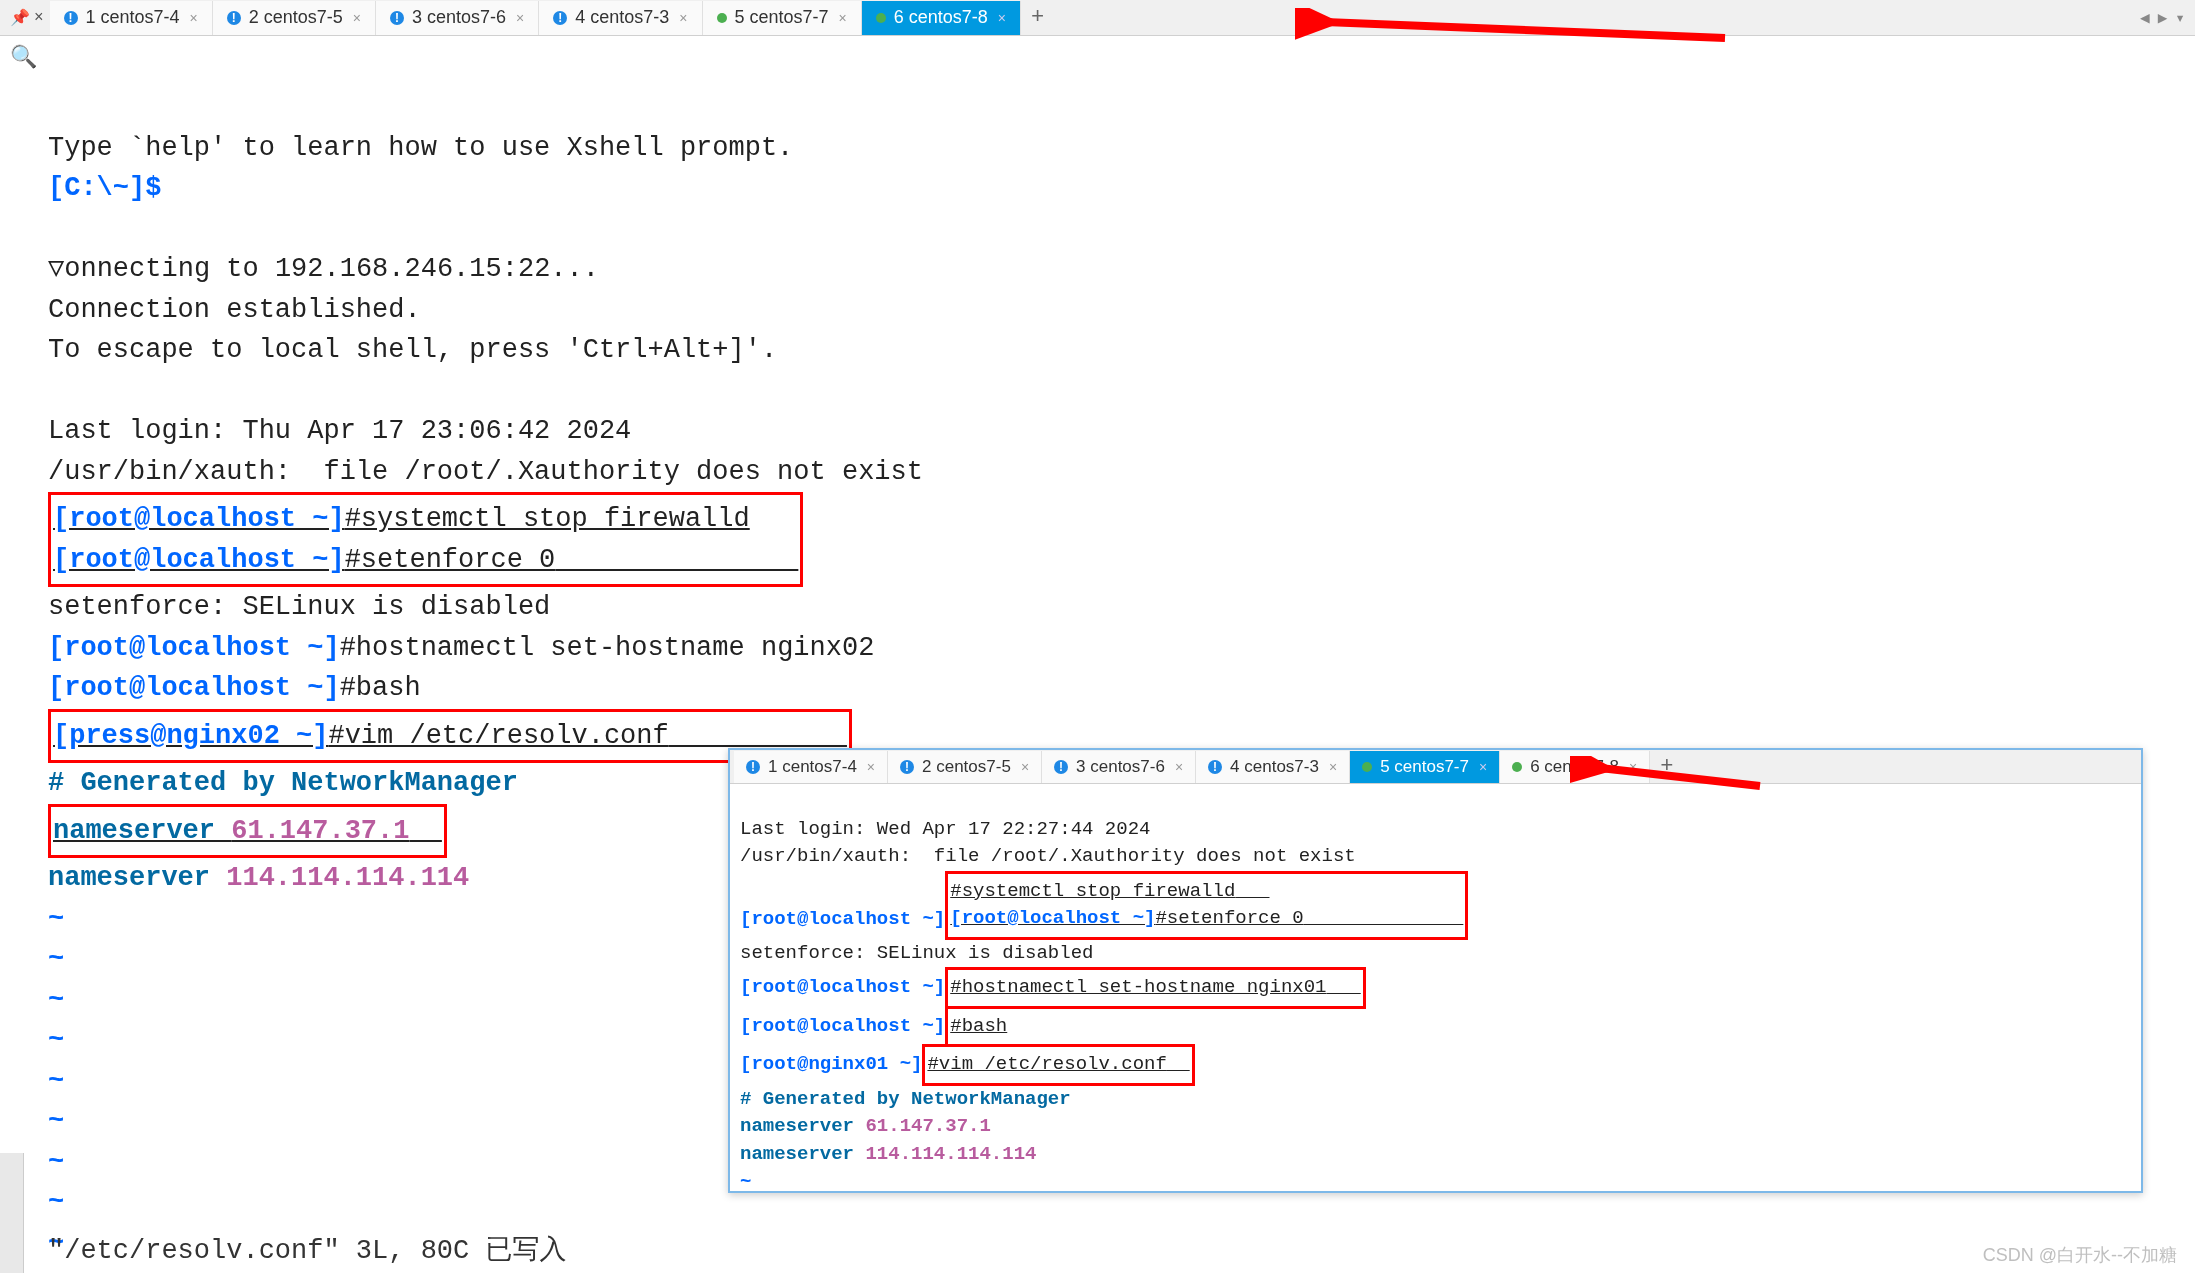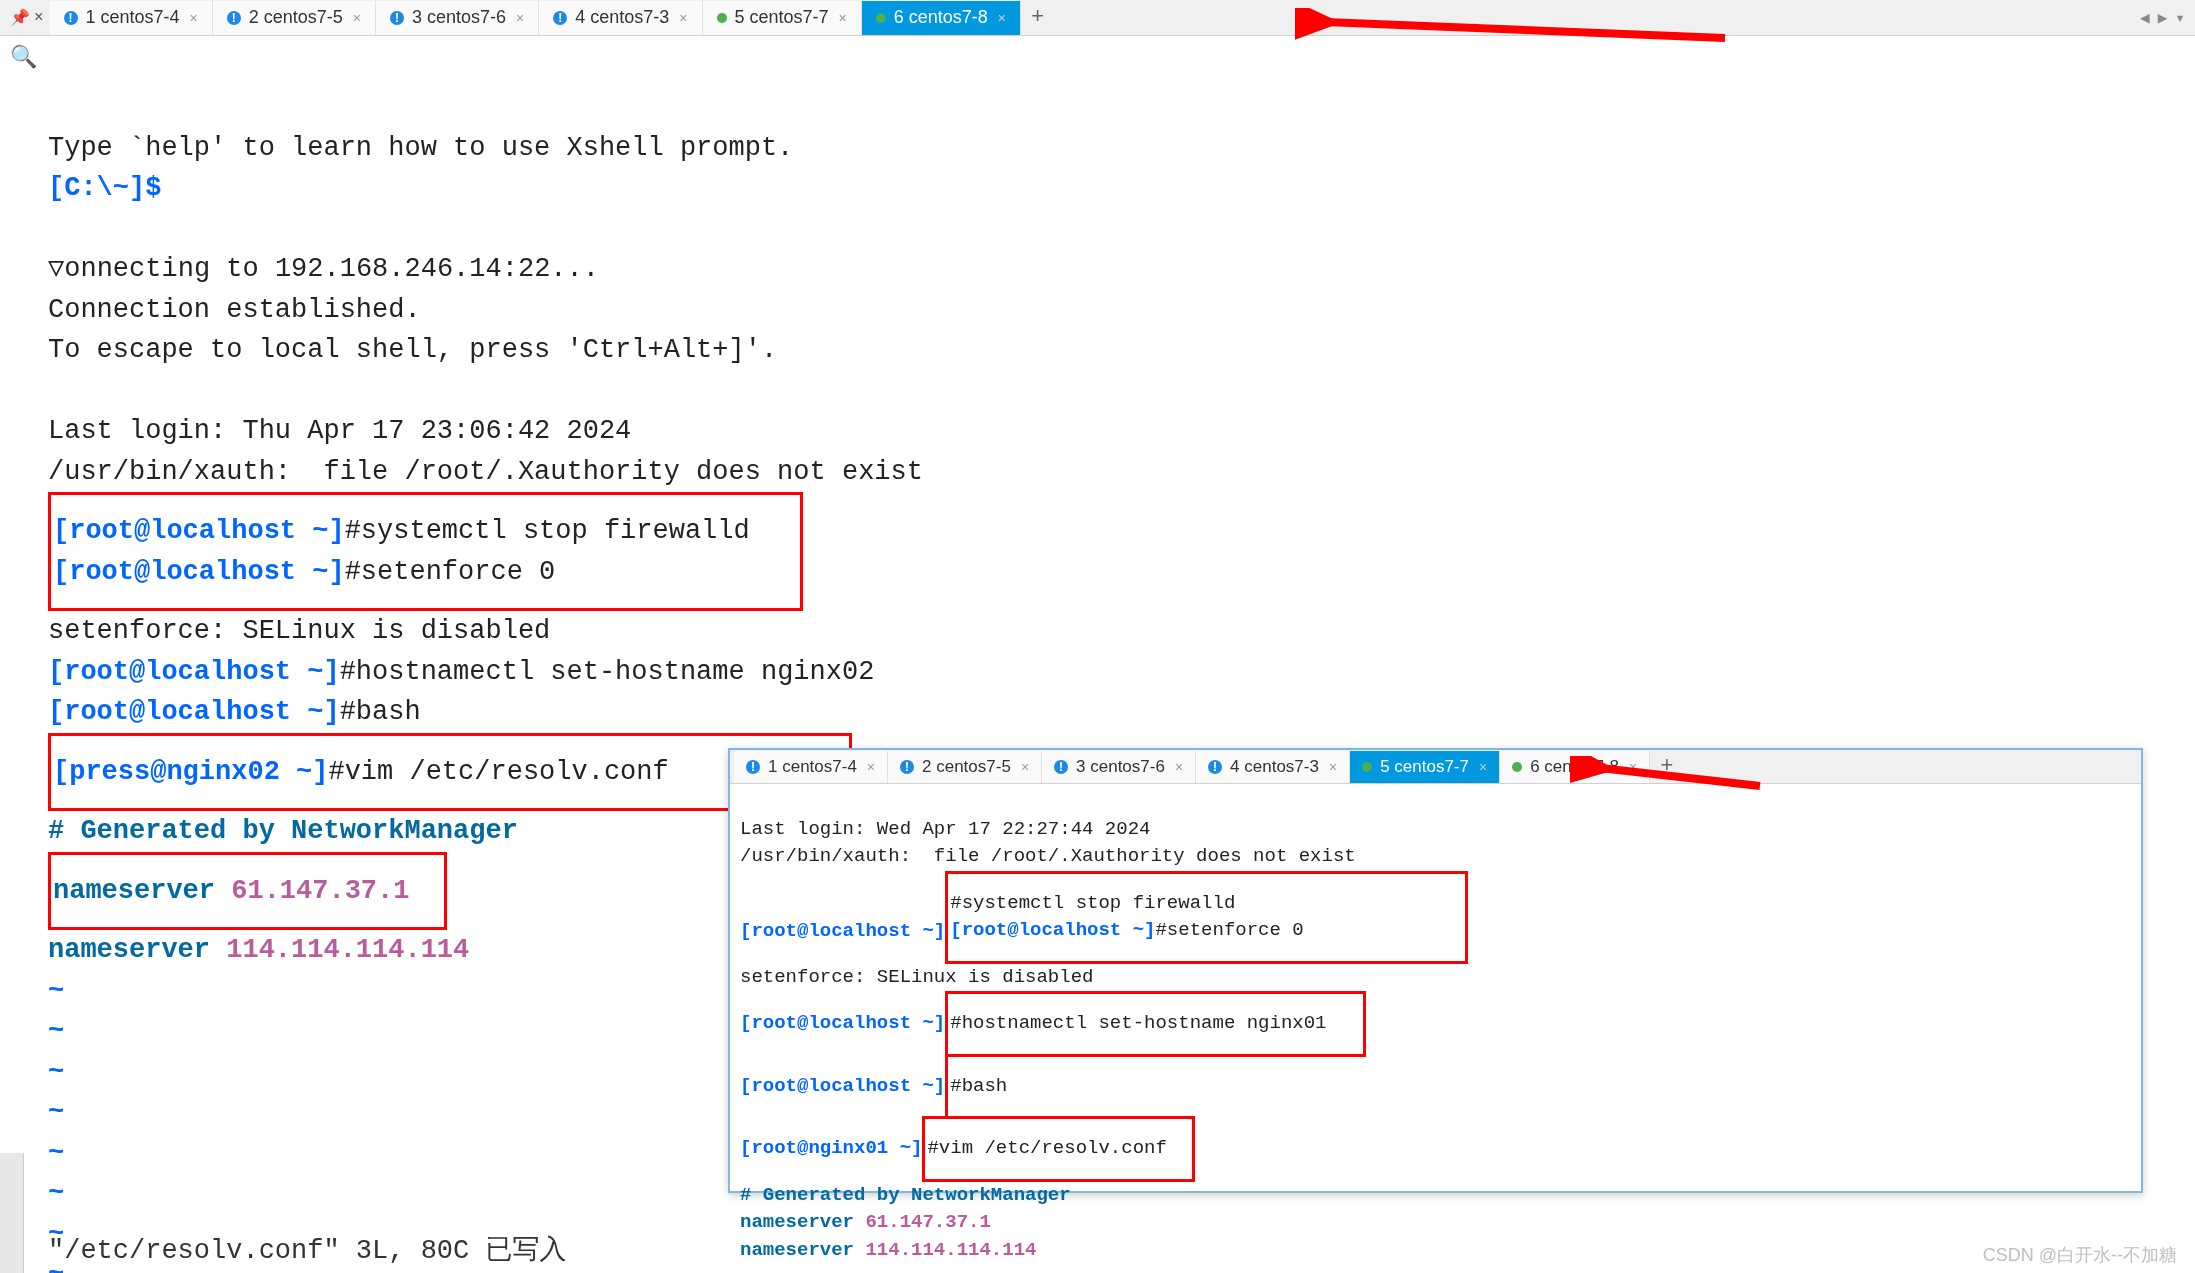--- a/index.html
+++ b/index.html
@@ -104,21 +104,22 @@
   white-space: pre;
   color: #222;
 }
 .term-prompt-blue { color: #0066ff; font-weight: bold; }
 .term-cyan { color: #0369a1; font-weight: bold; }
 .term-magenta { color: #b85c9e; font-weight: bold; margin-top: 20px; }
 .term-empty-blue { color: #0066ff; font-weight: bold; }
 .redbox {
   border: 3px solid #ff0000;
   display: inline-block;
-  padding: 16px 2px;
+  padding: 4px 2px;
+  text-decoration: underline;
 }
 .arrow {
   position: absolute;
   pointer-events: none;
 }
 .arrow svg { display: block; }
 .overlay-window {
   position: absolute;
   left: 728px;
   top: 748px;
@@ -213,21 +214,21 @@
 </div>
 
 <div class="search-row">
   <span class="search-icon">🔍</span>
 </div>
 
 <div class="terminal">
 <span>Type `help' to learn how to use Xshell prompt.</span>
 <span class="term-prompt-blue">[C:\~]$</span>
 
-<span>▽onnecting to 192.168.246.14:22...</span>
+<span>▽onnecting to 192.168.246.15:22...</span>
 <span>Connection established.</span>
 <span>To escape to local shell, press 'Ctrl+Alt+]'.</span>
 
 <span>Last login: Thu Apr 17 23:06:42 2024</span>
 <span>/usr/bin/xauth:  file /root/.Xauthority does not exist</span>
 <span class="redbox"><span class="term-prompt-blue">[root@localhost ~]</span><span>#systemctl stop firewalld</span>
 <span class="term-prompt-blue">[root@localhost ~]</span><span>#setenforce 0</span>               </span>
 <span>setenforce: SELinux is disabled</span>
 <span class="term-prompt-blue">[root@localhost ~]</span><span>#hostnamectl set-hostname nginx02</span>
 <span class="term-prompt-blue">[root@localhost ~]</span><span>#bash</span>

